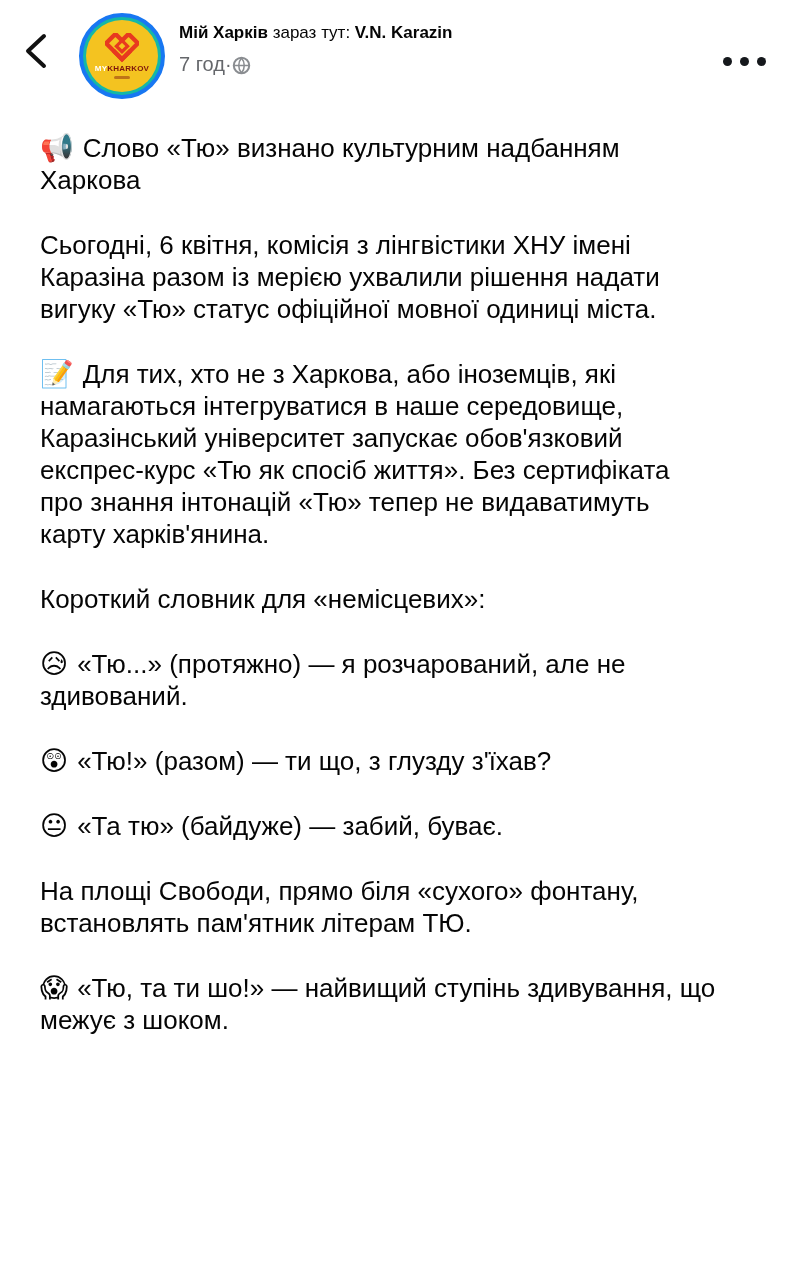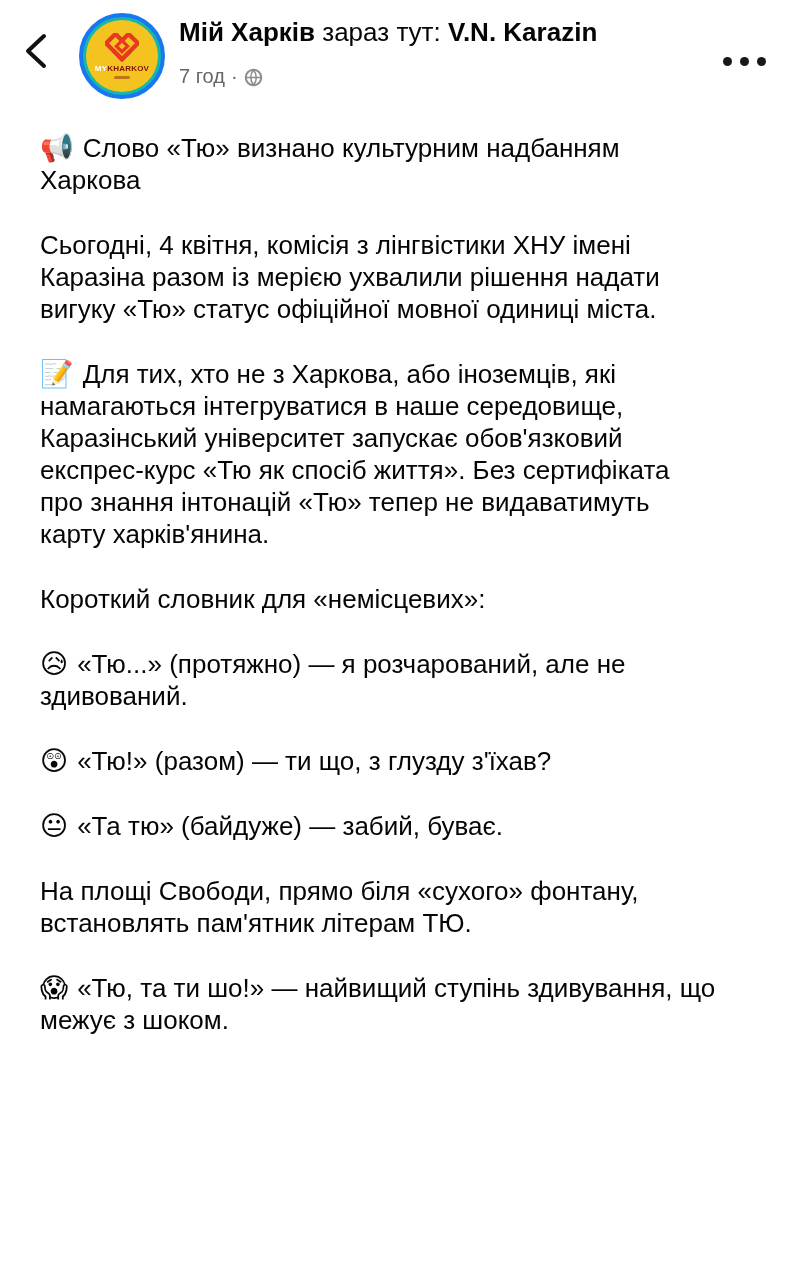--- a/index.html
+++ b/index.html
@@ -15,25 +15,25 @@
             border:4px solid #1877F2; background:#14b8a6; display:flex; align-items:center;
             justify-content:center; cursor:pointer; }
   .avatar-core { width:72px; height:72px; border-radius:50%; background:#F4C320;
                  display:flex; flex-direction:column; align-items:center; justify-content:center; }
   .brand { font-size:8px; font-weight:700; letter-spacing:.2px; line-height:1; margin-top:2px; white-space:nowrap; }
   .brand .my { color:#fff; }
   .brand .city { color:#7E150D; }
   .fineprint { width:16px; height:3px; border-radius:2px; background:rgba(126,21,13,.45); margin-top:3px; }
 
   .header-text { margin-left:14px; padding-top:3px; flex:1; min-width:0; }
-  .title-line { font-size:26px; line-height:33px; color:#050505; }
+  .title-line { font-size:17px; line-height:33px; color:#050505; }
   .bold { font-weight:700; }
   .sep { color:#65676B; }
   .follow { color:#1877F2; font-weight:600; cursor:pointer; }
-  .meta { display:flex; align-items:center; gap:6px; margin-top:16px; color:#65676B; font-size:20px; }
+  .meta { display:flex; align-items:center; margin-top:4px; color:#65676B; font-size:20px; }
   .meta .globe { display:inline-flex; margin-top:1px; }
 
   .menu-btn { background:none; border:none; padding:6px 0; margin-top:38px; cursor:pointer; }
   .dots { display:flex; gap:8px; }
   .dots i { width:9px; height:9px; border-radius:50%; background:#15181C; display:block; }
 
   
   .post { padding:33px 24px 0 40px; }
   .para { margin:0 0 33px 0; font-size:26px; line-height:32px; color:#050505; }
   .para .emoji { margin-right:9px; font-size:27px; }
@@ -92,21 +92,21 @@
         </span>
     </button>
 
   </header>
 
   <main class="post">
 
     <p class="para"><span class="emoji">📢</span><span class="txt">Слово «Тю» визнано культурним надбанням
 Харкова</span></p>
 
-    <p class="para"><span class="txt">Сьогодні, 4 квітня, комісія з лінгвістики ХНУ імені
+    <p class="para"><span class="txt">Сьогодні, 6 квітня, комісія з лінгвістики ХНУ імені
 Каразіна разом із мерією ухвалили рішення надати
 вигуку «Тю» статус офіційної мовної одиниці міста.</span></p>
 
     <p class="para"><span class="emoji">📝</span><span class="txt">Для тих, хто не з Харкова, або іноземців, які
 намагаються інтегруватися в наше середовище,
 Каразінський університет запускає обов'язковий
 експрес-курс «Тю як спосіб життя». Без сертифіката
 про знання інтонацій «Тю» тепер не видаватимуть
 карту харків'янина.</span></p>
 

